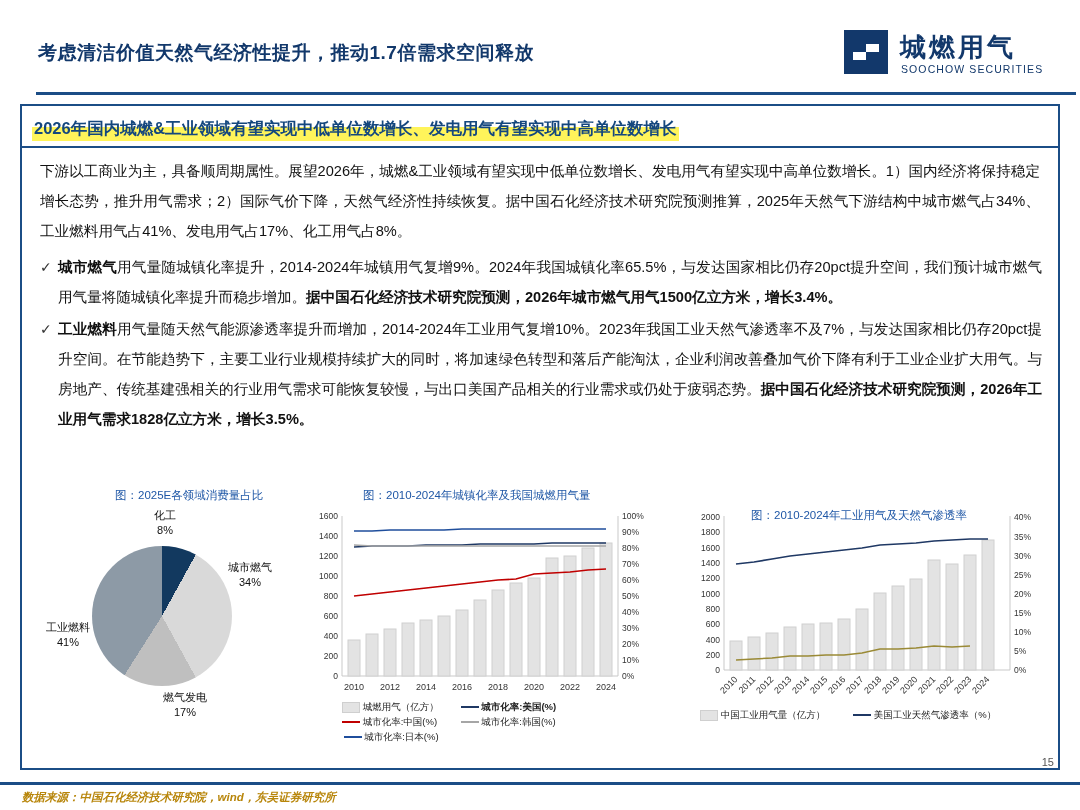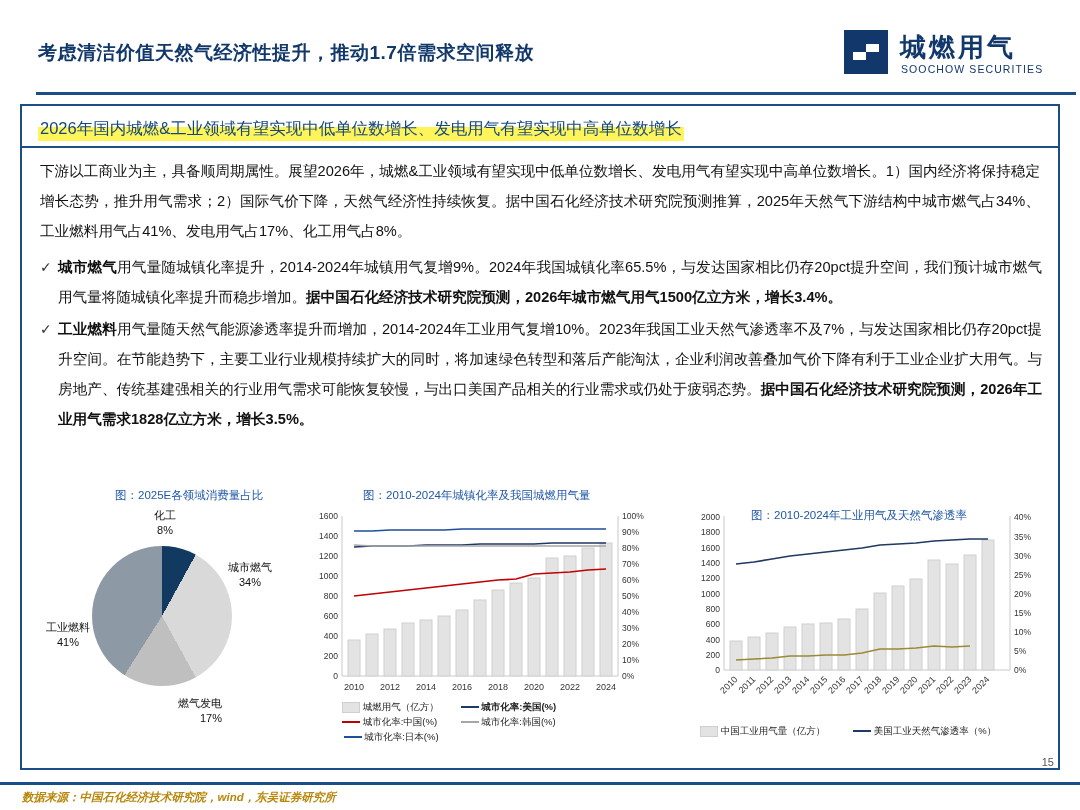--- a/index.html
+++ b/index.html
@@ -30,21 +30,21 @@
   
   .frame{
     position:absolute;left:20px;top:104px;width:1040px;height:666px;
     border:2px solid #1b4d86;box-sizing:border-box;
   }
   .sub-banner{
     position:absolute;left:22px;top:112px;width:1036px;height:34px;
     display:flex;align-items:center;
   }
   .sub-banner-text{
-    margin-left:16px;font-size:16.5px;font-weight:normal;color:#14477e;
+    margin-left:10px;font-size:16.5px;font-weight:bold;color:#14477e;
     background:linear-gradient(to top,#fff45a 58%,transparent 58%);
     padding:1px 2px;
   }
   .sub-rule{position:absolute;left:22px;top:146px;width:1036px;height:2px;background:#1b4d86;}
 
   
   .para{
     position:absolute;left:40px;top:156px;width:1000px;
     font-size:14.6px;line-height:30px;color:#111;text-align:justify;
   }
@@ -70,21 +70,21 @@
       #12395f 0deg 28.8deg,
       #d9d9d9 28.8deg 151.2deg,
       #bfbfbf 151.2deg 212.4deg,
       #8d9aa6 212.4deg 360deg
     );
   }
   .pl{position:absolute;font-size:11px;text-align:center;color:#111;line-height:15px;}
   .pl1{left:100px;top:0px;width:70px;}
   .pl2{left:182px;top:52px;width:76px;}
   .pl3{left:0px;top:112px;width:76px;}
-  .pl4{left:118px;top:188px;width:74px;text-align:right;}
+  .pl4{left:118px;top:182px;width:74px;}
 
   
   .chartbox{position:absolute;}
 
   
   .legend{position:absolute;font-size:9.8px;color:#222;}
 
   
   .foot-rule{position:absolute;left:0;top:782px;width:1080px;height:3px;background:#1b4d86;}
   .foot{position:absolute;left:22px;top:790px;font-size:11.5px;color:#b8860b;font-style:italic;font-weight:bold;}
@@ -303,21 +303,21 @@
         <text x="184" y="172" transform="rotate(-45 184,172)">2017</text>
         <text x="202" y="172" transform="rotate(-45 202,172)">2018</text>
         <text x="220" y="172" transform="rotate(-45 220,172)">2019</text>
         <text x="238" y="172" transform="rotate(-45 238,172)">2020</text>
         <text x="256" y="172" transform="rotate(-45 256,172)">2021</text>
         <text x="274" y="172" transform="rotate(-45 274,172)">2022</text>
         <text x="292" y="172" transform="rotate(-45 292,172)">2023</text>
         <text x="310" y="172" transform="rotate(-45 310,172)">2024</text>
       </g>
     </svg>
-    <div class="legend" style="left:20px;top:216px;width:350px;">
+    <div class="legend" style="left:20px;top:200px;width:350px;">
       <table style="border-collapse:collapse;font-size:9.5px;">
         <tbody>
             <tr>
           <td style="padding:1px 6px 1px 0;"><span style="display:inline-block;width:16px;height:9px;background:#e3e3e3;border:1px solid #cfcfcf;vertical-align:middle;"></span>
             <span>中国工业用气量（亿方）</span></td>
           <td style="padding:1px 0 1px 22px;"><span style="display:inline-block;width:18px;border-top:2px solid #1f3864;vertical-align:middle;"></span>
             <span>美国工业天然气渗透率（%）</span></td>
         </tr>
       </tbody>
         </table>

